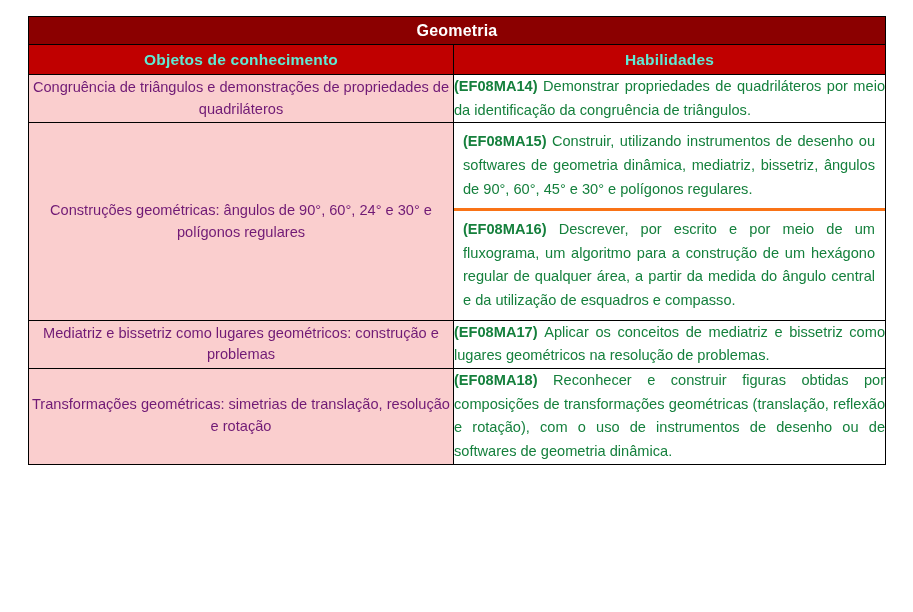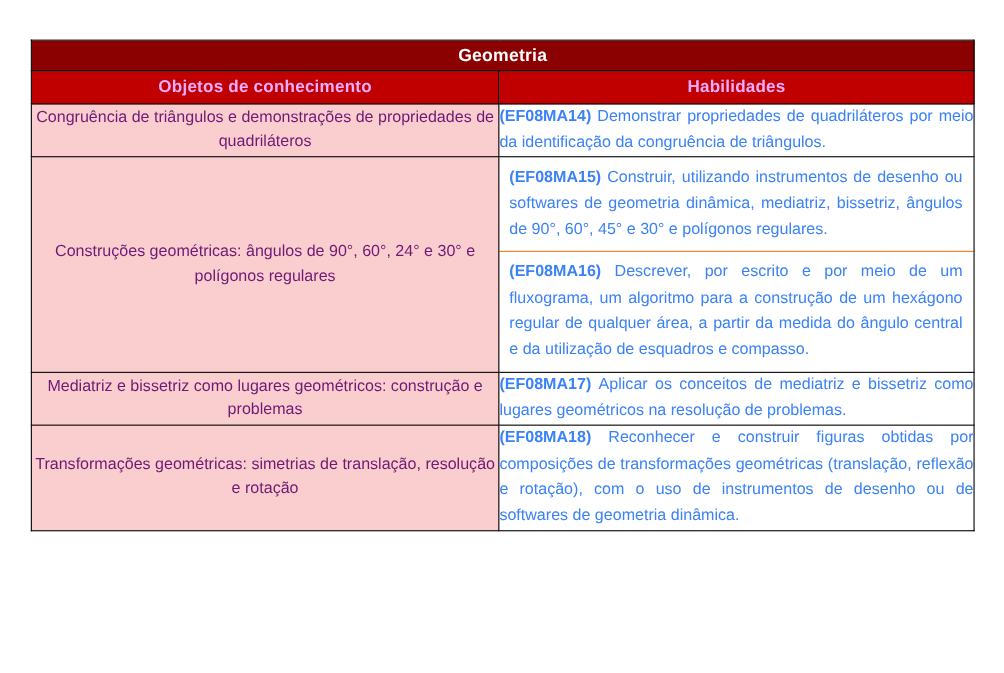--- a/index.html
+++ b/index.html
@@ -18,21 +18,21 @@
   .page {
     position: relative;
     width: 913px;
     height: 612px;
     box-sizing: border-box;
   }
 
   .table-wrap {
     position: absolute;
     left: 28px;
-    top: 36px;
+    top: 16px;
     width: 857px;
   }
 
   table.bncc {
     border-collapse: collapse;
     table-layout: fixed;
     width: 857px;
     border: 1px solid #000000;
   }
 
@@ -52,61 +52,61 @@
     color: #ffffff;
     font-weight: bold;
     font-size: 16px;
     text-align: center;
     height: 27px;
     letter-spacing: .2px;
   }
 
   .subhead-cell {
     background: #C00000;
-    color: #f0abfc;
+    color: #5eead4;
     font-weight: bold;
     font-size: 15.5px;
     text-align: center;
     height: 29px;
     letter-spacing: .2px;
   }
 
   
   .obj-cell {
     background: #FACECE;
     color: #701a75;
     font-size: 14.6px;
     line-height: 1.5;
     text-align: center;
     padding: 8px 14px;
   }
 
   .hab-cell {
     background: #ffffff;
-    color: #3b82f6;
+    color: #15803d;
     font-size: 14.6px;
     line-height: 1.62;
     text-align: justify;
     text-justify: inter-word;
     padding: 7px 10px 7px 9px;
     vertical-align: top;
   }
 
   
   table.inner {
     border-collapse: collapse;
     table-layout: fixed;
     width: 100%;
   }
   table.inner td {
     border: 0;
     padding: 0;
   }
   table.inner tr + tr td {
-    border-top: 1px solid #f97316;
+    border-top: 3px solid #f97316;
     margin-left: 10px;
   }
   .hab-cell.nested {
     padding: 7px 10px 7px 9px;
   }
 
   .code {
     font-weight: bold;
   }
 </style>

